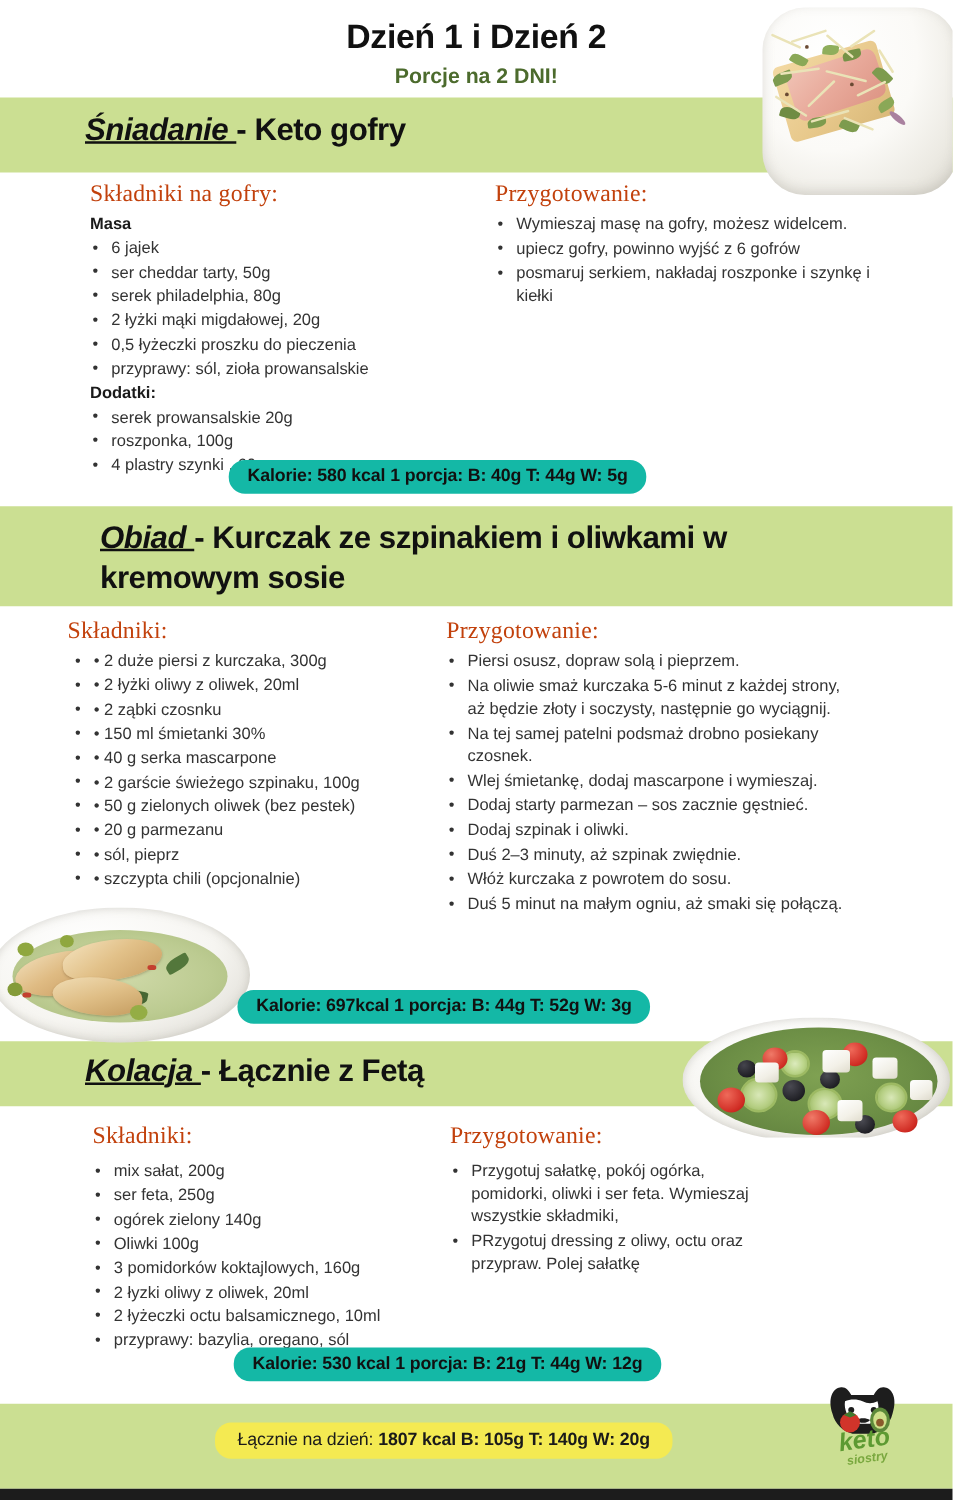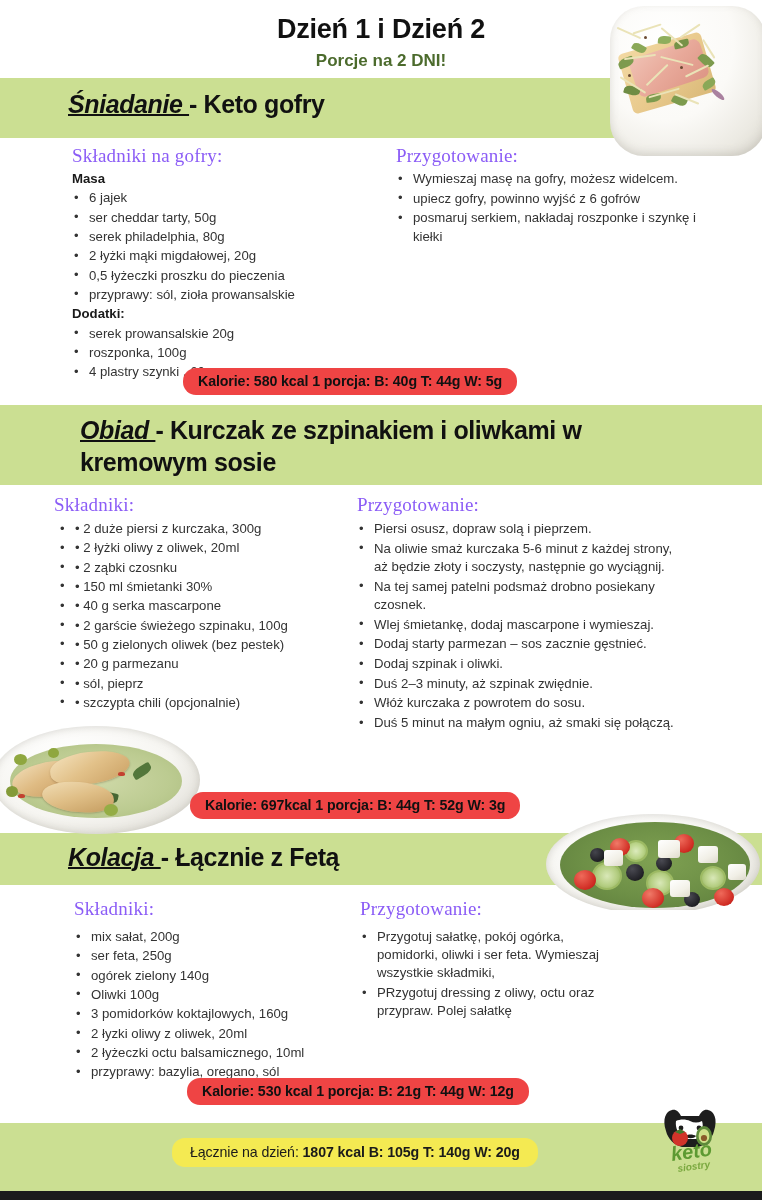--- a/index.html
+++ b/index.html
@@ -59,21 +59,21 @@
     letter-spacing: -0.4px;
     line-height: 1.28;
   }
   .meal-title .u { text-decoration: underline; text-decoration-thickness: 2px; font-style: italic; }
 
   
   .col-heading {
     position: absolute;
     font-family: "Liberation Serif", serif;
     font-size: 19px;
-    color: #8b5cf6;
+    color: #c2410c;
     letter-spacing: 0.2px;
   }
 
   
   ul.items {
     position: absolute;
     list-style: none;
   }
   ul.items li {
     position: relative;
@@ -97,21 +97,21 @@
     color: #1a1a1a;
     font-size: 13.2px;
   }
   ul.items li.sub-head::before { content: ""; }
 
   ul.steps li { line-height: 1.38; margin-bottom: 1.5px; }
 
   
   .badge {
     position: absolute;
-    background: #ef4444;
+    background: #14b8a6;
     color: #111111;
     font-weight: bold;
     font-size: 14.2px;
     border-radius: 13px;
     padding: 5px 15px 6px 15px;
     white-space: nowrap;
     letter-spacing: -0.1px;
   }
   .badge-total {
     position: absolute;

